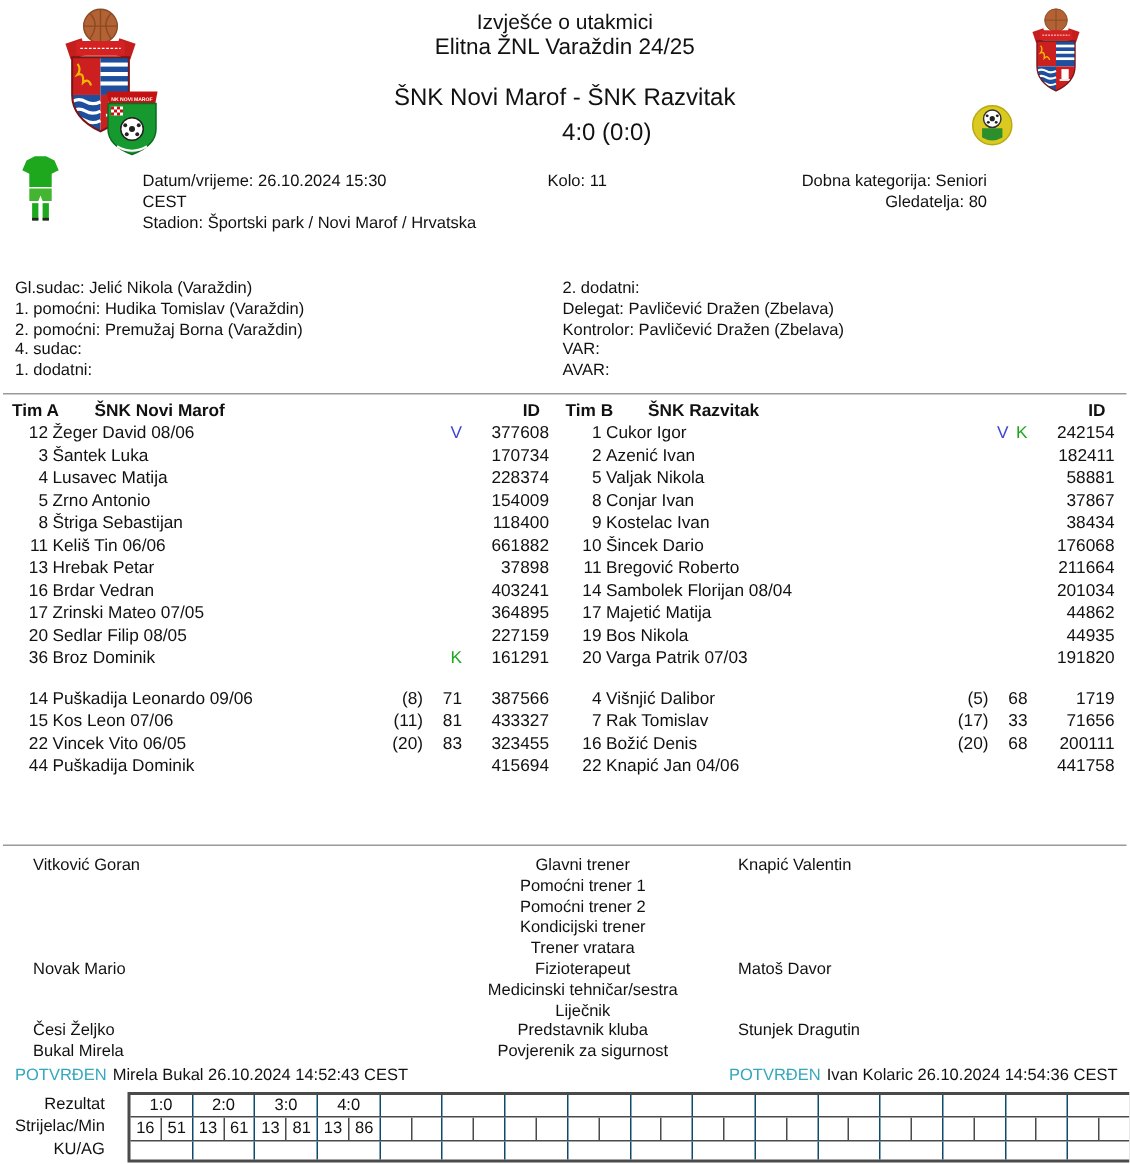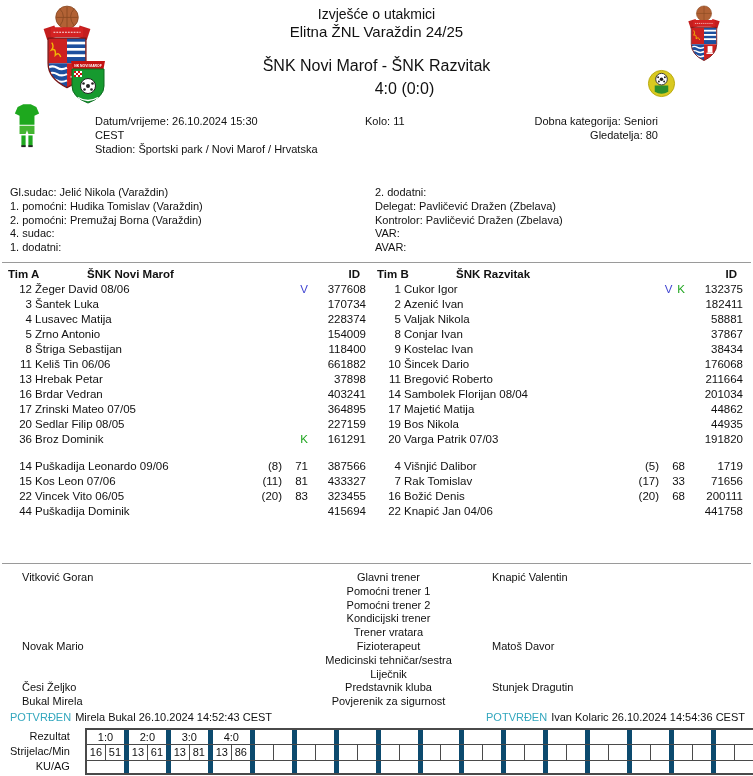--- a/index.html
+++ b/index.html
@@ -23,21 +23,21 @@
   .off-line{height:13.8px;line-height:13.8px;}
   .hr{position:absolute;left:2px;right:2px;height:0;border-top:1px solid #9a9a9a;}
   #hr1{top:262px;}
   #hr2{top:563px;}
   
   .team-table{position:absolute;top:266px;font-size:11.5px;}
   #teamA{left:8px;width:360px;}
   #teamB{left:377px;width:368px;}
   .thead{display:flex;height:16px;line-height:16px;font-weight:bold;}
   .tlabel{width:55px;}
-  .tname{flex:1;margin-left:24px;}
+  .tname{flex:1;}
   .tid{width:58px;text-align:right;padding-right:8px;}
   .prow{display:flex;height:15px;line-height:15px;}
   .pnum{width:24px;text-align:right;}
   .pname{flex:1;padding-left:3px;white-space:nowrap;}
   .pmid{width:62px;text-align:right;white-space:nowrap;}
   .pid{width:58px;text-align:right;padding-right:2px;}
   .subgap{height:12px;}
   .subfrom{display:inline-block;width:34px;text-align:right;}
   .submin{display:inline-block;width:26px;text-align:right;}
   .mark{margin-left:5px;}
@@ -55,21 +55,21 @@
   #confirm-right{right:8px;text-align:right;}
   .potv{color:#33a7be;margin-right:4px;}
   
   #grid-labels{left:10px;top:729px;text-align:right;}
   #grid-labels div{height:15px;line-height:15px;}
   #grid{position:absolute;left:85px;top:728px;width:666px;border:2px solid #4a4a4a;}
   .grow{display:flex;}
   .grow1{border-bottom:1px solid #4a4a4a;height:14px;}
   .grow2{border-bottom:1px solid #4a4a4a;height:15px;}
   .grow3{height:12px;}
-  .gc{flex:1;border-right:5px solid #0c4a6e;text-align:center;overflow:hidden;
+  .gc{flex:1;border-right:1px solid #0c4a6e;text-align:center;overflow:hidden;
       line-height:14px;font-size:11px;}
   .grow .gc:last-child{border-right:none;}
   .gsplit{display:flex;padding:0;line-height:15px;}
   .gh{flex:1;overflow:hidden;text-align:center;}
   .gh:first-child{border-right:1px solid #4a4a4a;}
   svg{display:block;}
 </style>
 </head>
 <body>
 
@@ -318,21 +318,21 @@
   <div class="team-table" id="teamB">
       <div class="thead">
         <span class="tlabel">Tim B</span>
         <span class="tname">ŠNK Razvitak</span>
         <span class="tid">ID</span>
       </div>
       <div class="prow">
         <span class="pnum">1</span>
         <span class="pname">Cukor Igor</span>
         <span class="pmid"><span class="mark mark-V">V</span><span class="mark mark-K">K</span></span>
-        <span class="pid">132375</span>
+        <span class="pid">242154</span>
       </div>
       <div class="prow">
         <span class="pnum">2</span>
         <span class="pname">Azenić Ivan</span>
         <span class="pmid"></span>
         <span class="pid">182411</span>
       </div>
       <div class="prow">
         <span class="pnum">5</span>
         <span class="pname">Valjak Nikola</span>

